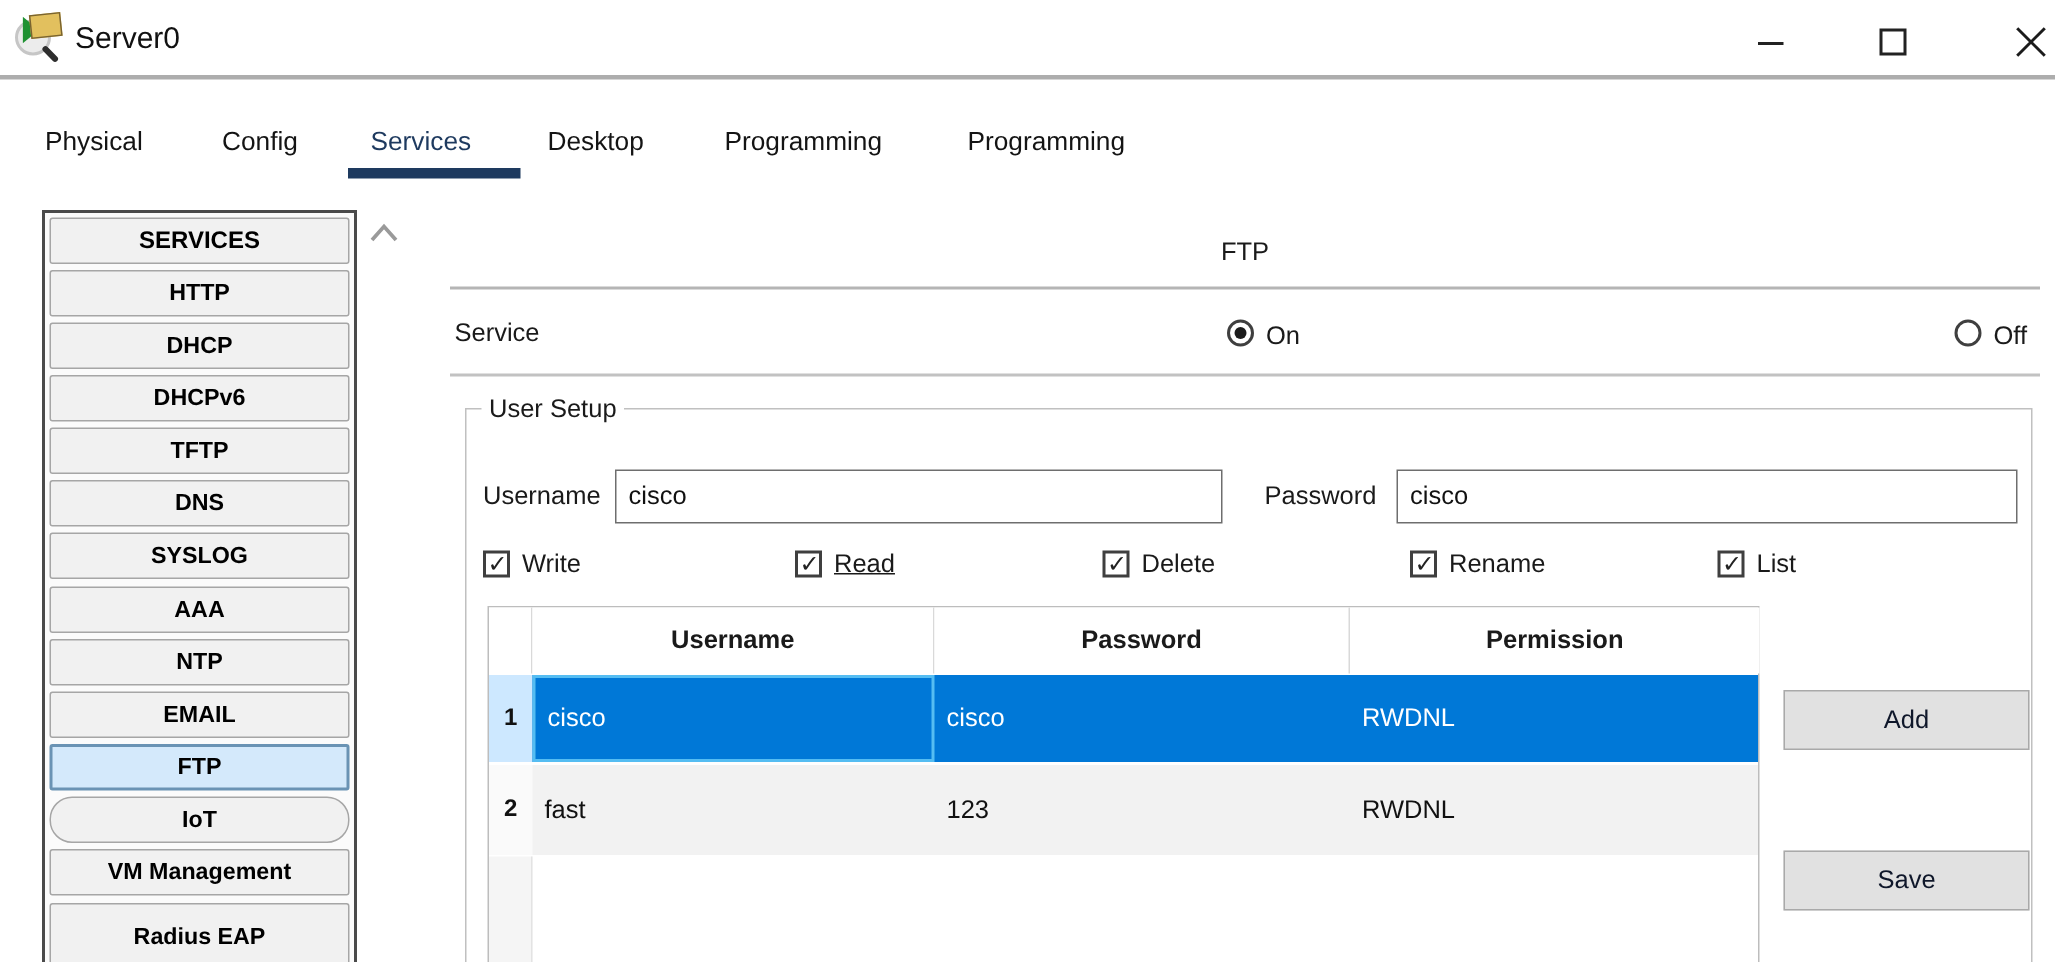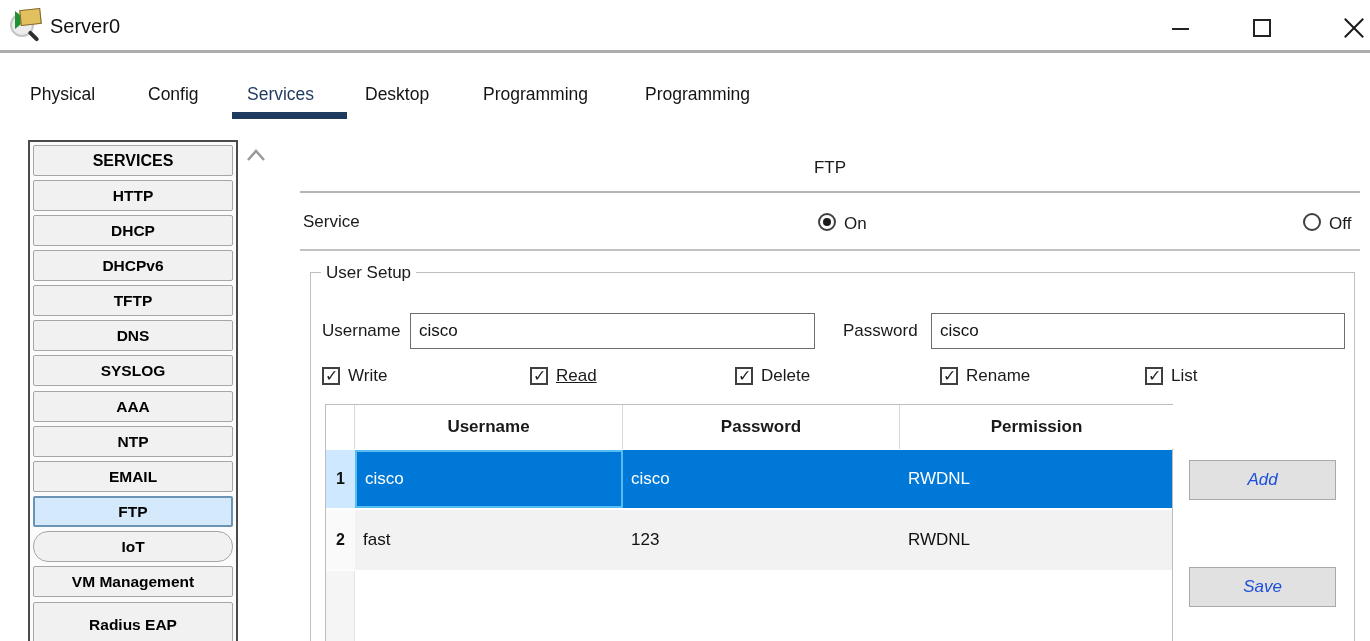--- a/index.html
+++ b/index.html
@@ -81,22 +81,22 @@
   .row1 .numcell { background:#cde8ff; }
   .row2 .numcell { background:#fafafa; }
   .cell { position:absolute; top:0; bottom:0; display:flex; align-items:center;
     padding-left:8px; font-size:17px; }
   .cell.c1 { left:29px;  width:268px; }
   .cell.c2 { left:297px; width:277px; }
   .cell.c3 { left:574px; width:273px; }
   .focuscell { border:2px solid #55bdf2; }
 
   
-  .pbtn { left:1189px; width:147px; height:40px; background:#e1e1e1; border:1px solid #a9a9a9;
-    font-size:17px; display:flex; align-items:center; justify-content:center; color:#1d4ed8;font-style:italic; }
+  .pbtn { left:1189px; width:164px; height:40px; background:#e1e1e1; border:1px solid #a9a9a9;
+    font-size:17px; display:flex; align-items:center; justify-content:center; color:#0f172a; }
 </style>
 </head>
 <body>
 
 <div class="abs pt-icon">
   <div class="pt-lens"></div>
   <div class="pt-green"></div>
   <div class="pt-env"></div>
   <div class="pt-handle"></div>
 </div>

